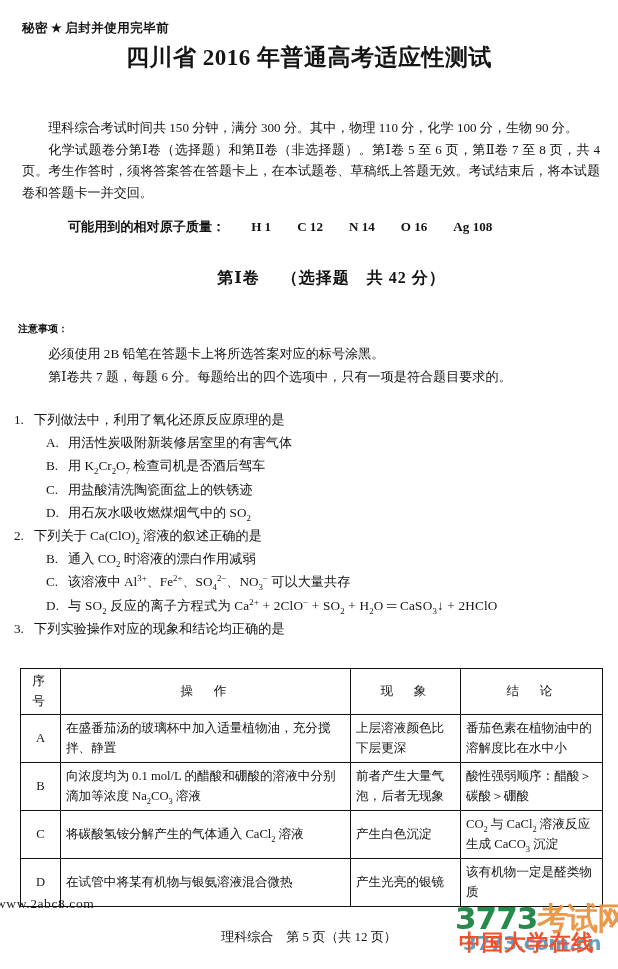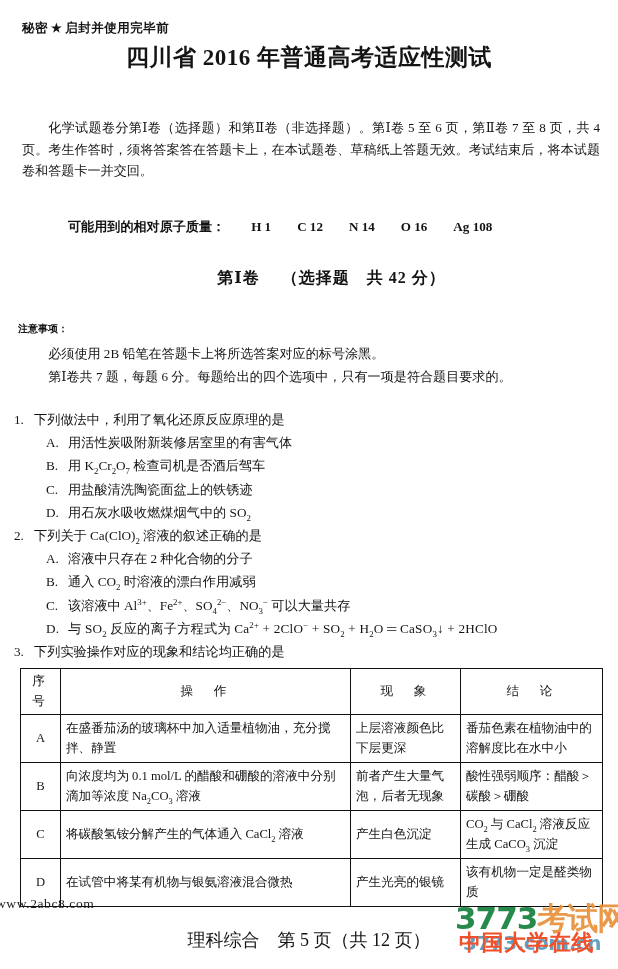--- a/index.html
+++ b/index.html
@@ -170,21 +170,21 @@
   .col-cc { width: 142px; }
   .cell-center { text-align: center; }
   .cell-text { text-align: left; }
 
   
   .footer {
     position: absolute;
     left: 0; right: 0;
     top: 928px;
     text-align: center;
-    font-size: 18px;
+    font-size: 13px;
   }
 
   
   .wm-url {
     position: absolute;
     left: -4px;
     top: 896px;
     font-size: 13.5px;
     font-family: "Liberation Serif", serif;
     color: #1c1c1c;
@@ -241,20 +241,21 @@
 
 <div class="page">
 
   <div class="secret-line">
     <span>秘密</span><span class="secret-star">★</span><span>启封并使用完毕前</span>
   </div>
 
   <div class="title-main">四川省 2016 年普通高考适应性测试</div>
 
   <div class="intro">
+    <p class="indent2">理科综合考试时间共 150 分钟，满分 300 分。其中，物理 110 分，化学 100 分，生物 90 分。</p>
     <p class="indent2">化学试题卷分第Ⅰ卷（选择题）和第Ⅱ卷（非选择题）。第Ⅰ卷 5 至 6 页，第Ⅱ卷 7 至 8 页，共 4 页。考生作答时，须将答案答在答题卡上，在本试题卷、草稿纸上答题无效。考试结束后，将本试题卷和答题卡一并交回。</p>
   </div>
 
   <div class="atomic-mass">
     <span class="lead">可能用到的相对原子质量：</span><span class="am-item">H 1</span><span class="am-item">C 12</span><span class="am-item">N 14</span><span class="am-item">O 16</span><span class="am-item">Ag 108</span>
   </div>
 
   <div class="volume-heading">
     <span>第Ⅰ卷</span><span class="gap"></span><span>（选择题　共 42 分）</span>
   </div>
@@ -277,21 +278,20 @@
         <div class="q-option"><span class="opt-label">C.</span><span>用盐酸清洗陶瓷面盆上的铁锈迹</span></div>
         <div class="q-option"><span class="opt-label">D.</span><span>用石灰水吸收燃煤烟气中的 SO<sub>2</sub></span></div>
       </div>
     </div>
 
     <div>
       <div class="q-stem">
         <span class="q-num">2.</span><span>下列关于 Ca(ClO)<sub>2</sub> 溶液的叙述正确的是</span>
       </div>
       <div class="q-options">
-        <div class="q-option"><span class="opt-label">A.</span><span>溶液中只存在 2 种化合物的分子</span></div>
         <div class="q-option"><span class="opt-label">B.</span><span>通入 CO<sub>2</sub> 时溶液的漂白作用减弱</span></div>
         <div class="q-option"><span class="opt-label">C.</span><span>该溶液中 Al<sup>3+</sup>、Fe<sup>2+</sup>、SO<sub>4</sub><sup>2−</sup>、NO<sub>3</sub><sup>−</sup> 可以大量共存</span></div>
         <div class="q-option eq"><span class="opt-label">D.</span><span>与 SO<sub>2</sub> 反应的离子方程式为 Ca<sup>2+</sup> + 2ClO<sup>−</sup> + SO<sub>2</sub> + H<sub>2</sub>O ═ CaSO<sub>3</sub>↓ + 2HClO</span></div>
       </div>
     </div>
 
     <div>
       <div class="q-stem">
         <span class="q-num">3.</span><span>下列实验操作对应的现象和结论均正确的是</span>
       </div>

